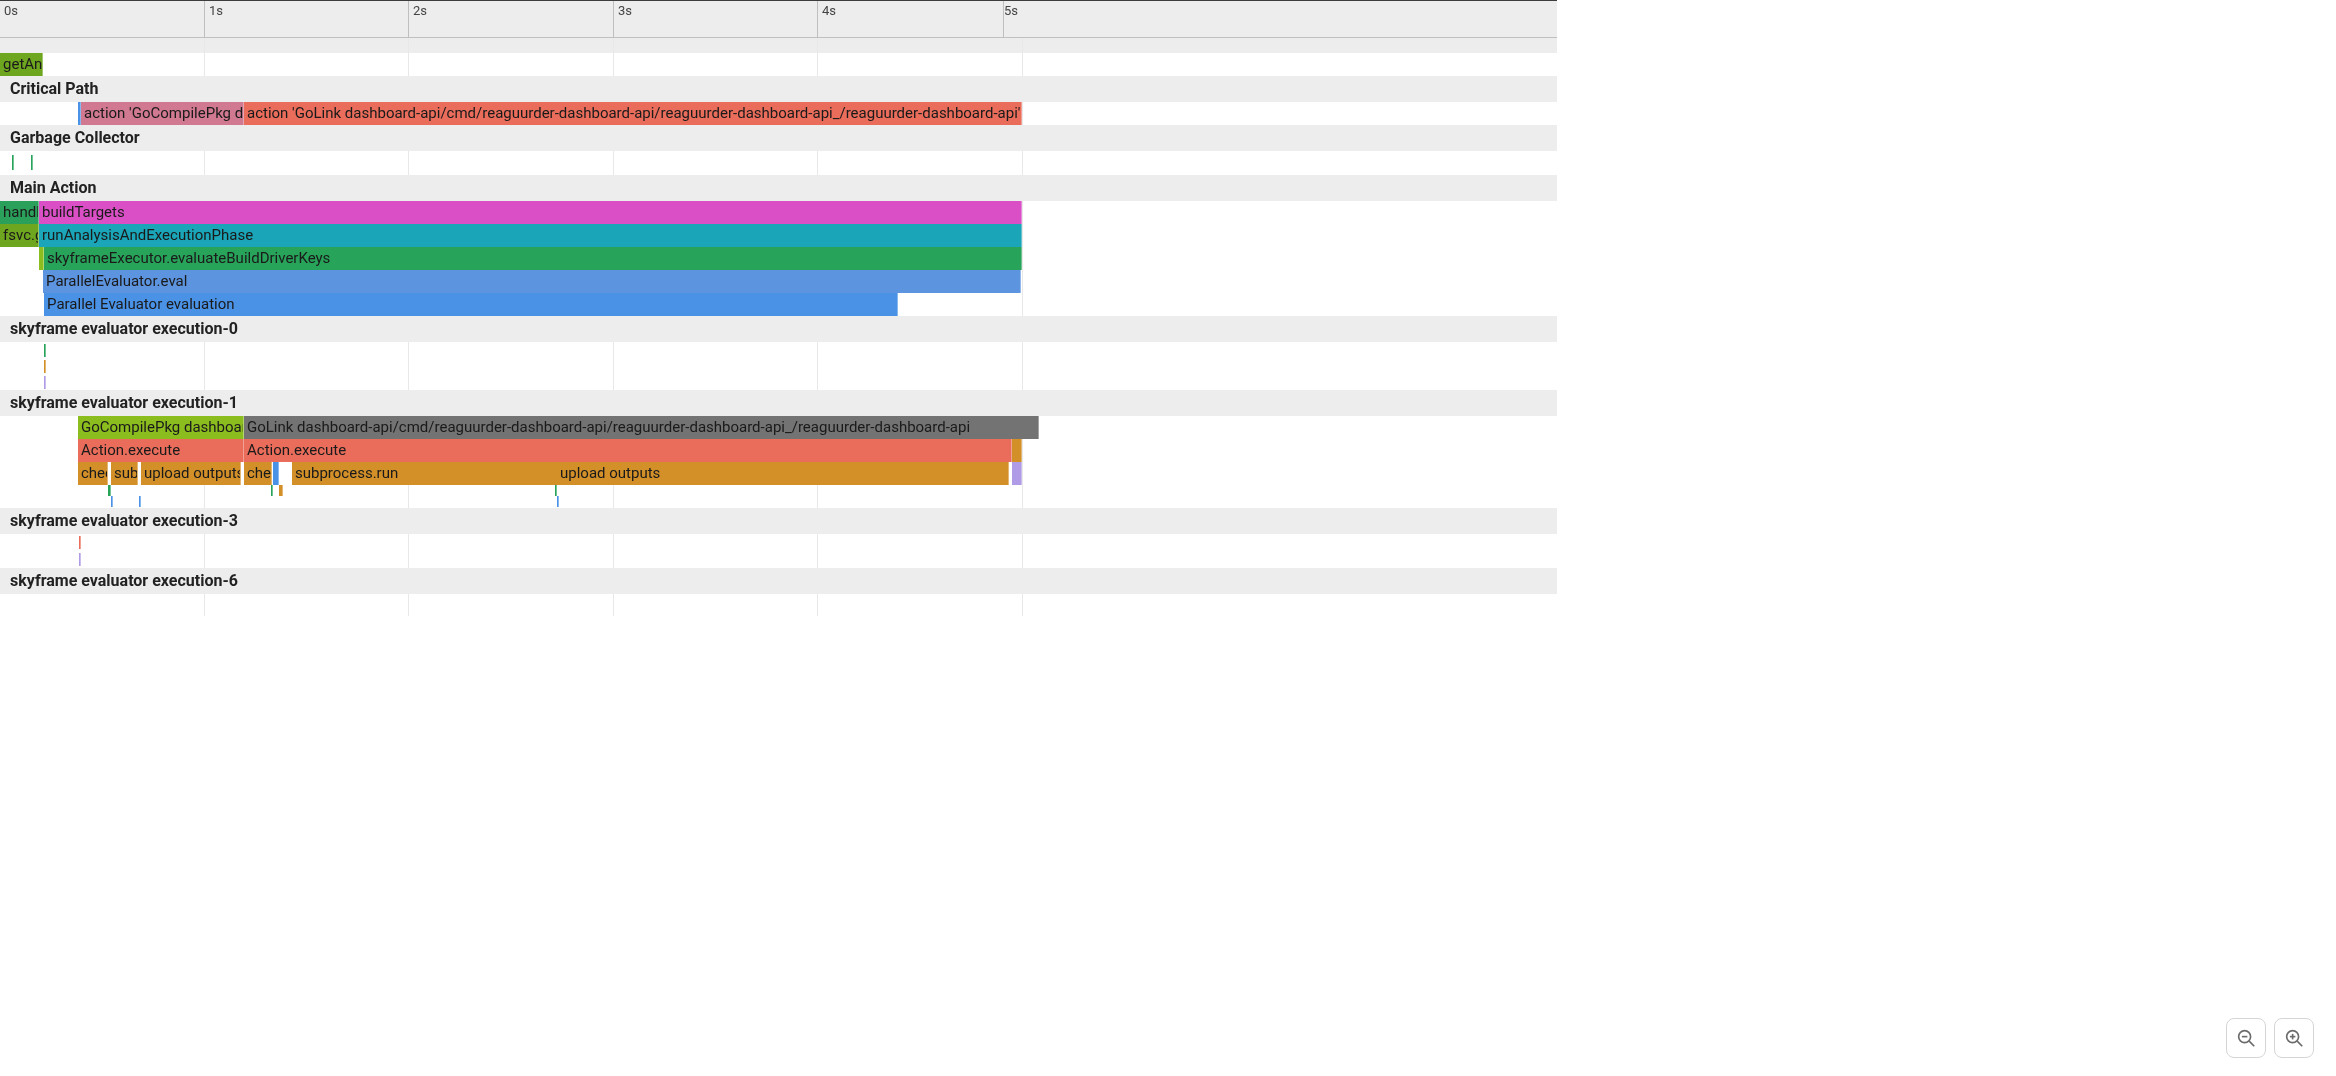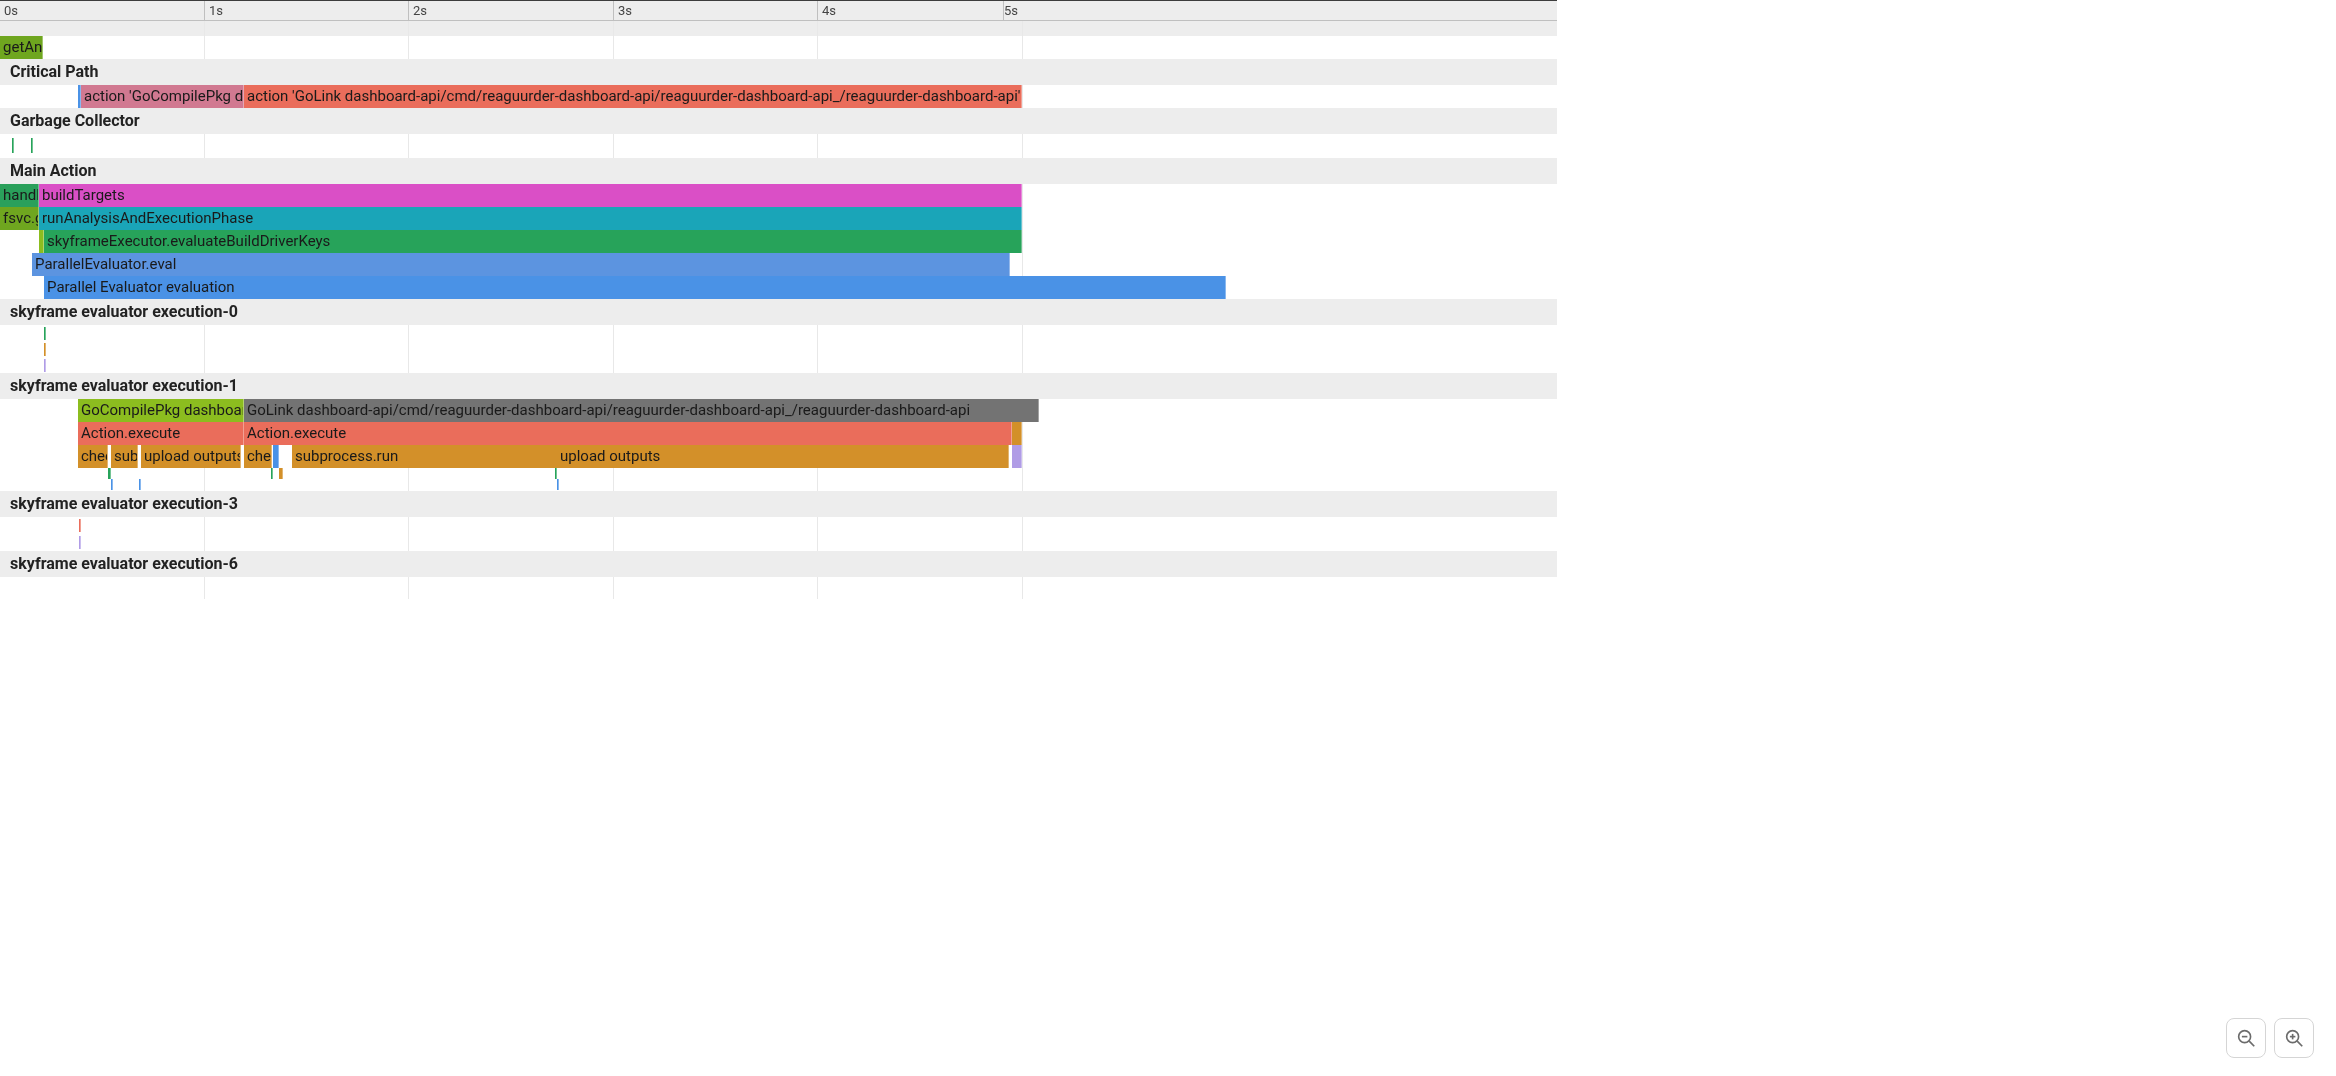--- a/index.html
+++ b/index.html
@@ -7,21 +7,21 @@
     font-family: -apple-system, BlinkMacSystemFont, "Segoe UI", Roboto, "Open Sans", sans-serif;
     font-size: 15px;
     color: #202020;
     background: #fff;
     overflow-x: hidden;
   }
   .viewport { width: 1557px; position: relative; }
   
   .ruler {
     position: relative;
-    height: 21px;
+    height: 38px;
     background: #ededed;
     border-top: 1px solid #3c3c3c;
     border-bottom: 1px solid #bfbfbf;
   }
   .ruler .tick {
     position: absolute;
     top: 0;
     height: 100%;
     border-left: 1px solid #bfbfbf;
     padding-left: 4px;
@@ -193,24 +193,24 @@
     </div>
     <div class="row">
       <div class="ev c-green" style="left:0; width:39px;">fsvc.get</div>
       <div class="ev c-teal" style="left:39px; width:983px;">runAnalysisAndExecutionPhase</div>
     </div>
     <div class="row">
       <div class="ev c-lime sliver" style="left:39px; width:5px;"></div>
       <div class="ev c-greenb" style="left:44px; width:978px;">skyframeExecutor.evaluateBuildDriverKeys</div>
     </div>
     <div class="row">
-      <div class="ev c-blue" style="left:32px; width:978px;">ParallelEvaluator.eval</div>
-    </div>
-    <div class="row">
-      <div class="ev c-blue2" style="left:44px; width:1182px;">Parallel Evaluator evaluation</div>
+      <div class="ev c-blue" style="left:43px; width:978px;">ParallelEvaluator.eval</div>
+    </div>
+    <div class="row">
+      <div class="ev c-blue2" style="left:44px; width:854px;">Parallel Evaluator evaluation</div>
     </div>
   </div>
 
   <div class="section-header">skyframe evaluator execution-0</div>
   <div class="lane" style="height:48px;">
     <div class="grid">
         <div class="gridline" style="left:204px"></div>
         <div class="gridline" style="left:408px"></div>
         <div class="gridline" style="left:613px"></div>
         <div class="gridline" style="left:817px"></div>

